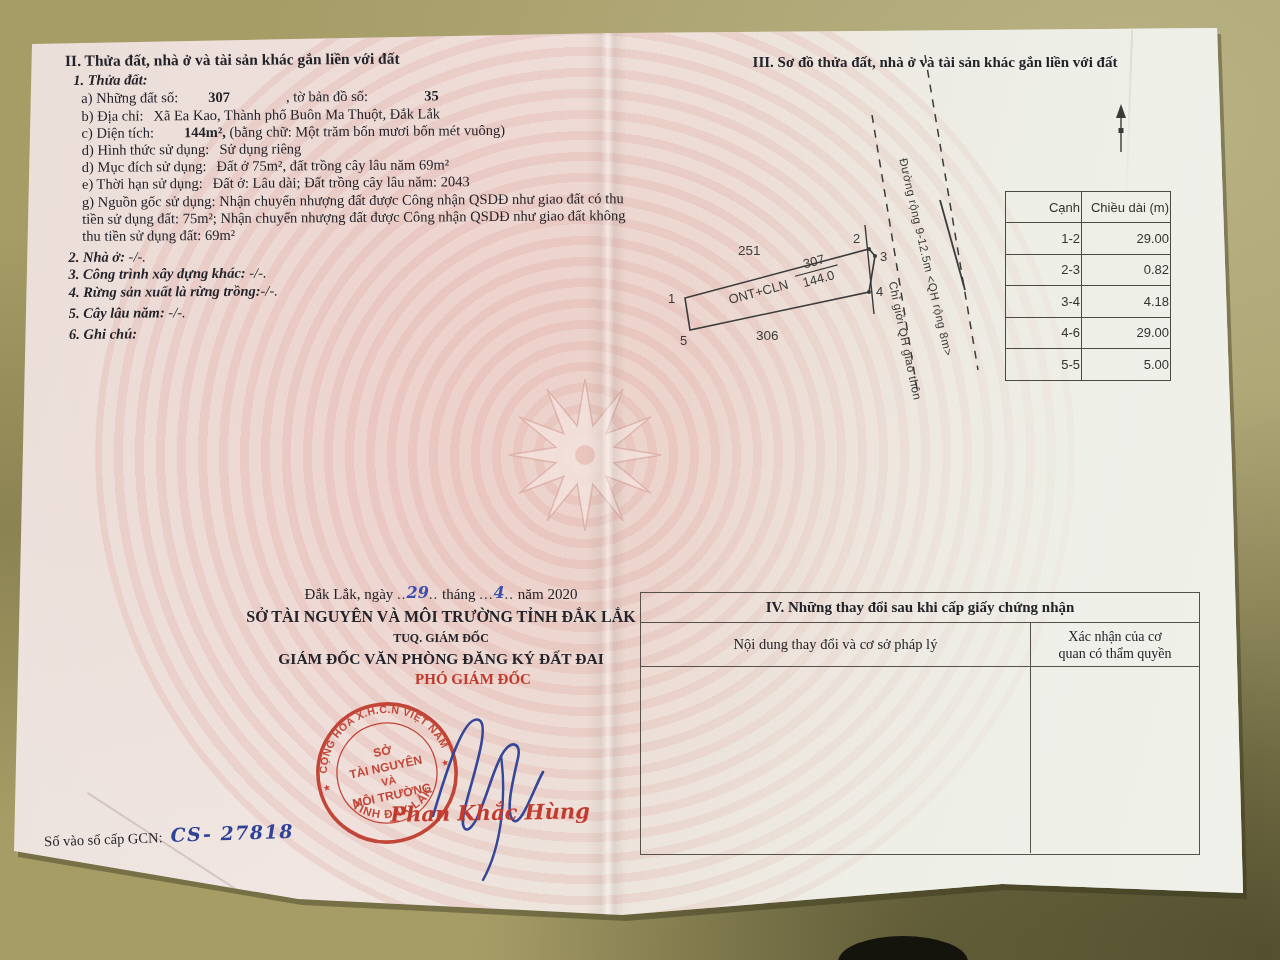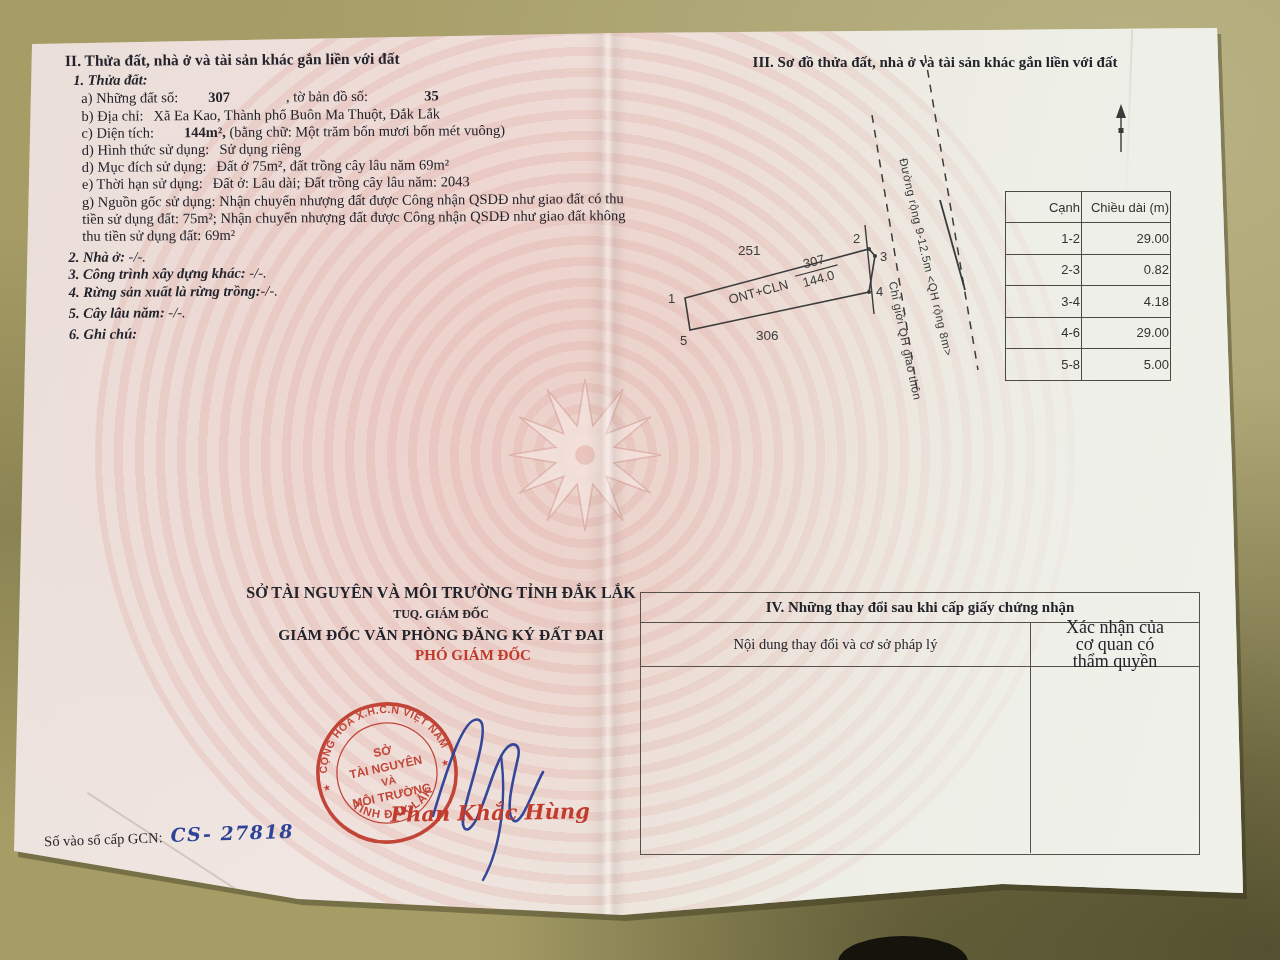--- a/index.html
+++ b/index.html
@@ -57,21 +57,21 @@
   .tedge th,.tedge td{border:1.4px solid #4c4a42;text-align:right;font-weight:400;}
   .tedge th{width:73px;height:28px;}
   .tedge th+th{width:86px;}
   .tedge td{height:28.5px;}
 
   
   .t4{position:absolute;left:640px;top:592px;width:558px;height:261px;border:1.4px solid #55514a;color:#23232b;background:rgba(255,255,255,.03);}
   .t4-title{height:29px;line-height:29px;text-align:center;font-weight:700;font-size:15px;border-bottom:1.4px solid #55514a;}
   .t4-grid{display:grid;grid-template-columns:389px 1fr;grid-template-rows:44px 1fr;height:230px;}
   .t4-h1{border-bottom:1.4px solid #55514a;display:flex;align-items:center;justify-content:center;font-size:14.5px;}
-  .t4-h2{border-bottom:1.4px solid #55514a;border-left:1.4px solid #55514a;display:flex;align-items:center;justify-content:center;text-align:center;font-size:18px;line-height:17px;padding:0 26px;}
+  .t4-h2{border-bottom:1.4px solid #55514a;border-left:1.4px solid #55514a;display:flex;align-items:center;justify-content:center;text-align:center;font-size:14px;line-height:17px;padding:0 26px;}
   .t4-b2{border-left:1.4px solid #55514a;}
 
   
   .sig{position:absolute;left:225px;top:584px;width:432px;text-align:center;color:#23232b;}
   .sig .date{font-size:15px;margin-bottom:5px;}
   .sig .dots{color:#444;letter-spacing:1px;}
   .hand{color:#3a4fae;font-family:"DejaVu Serif",serif;font-style:italic;font-weight:700;font-size:16px;position:relative;top:-1px;}
   .sig .org{font-weight:700;font-size:16px;margin-bottom:5px;}
   .sig .tuq{font-weight:700;font-size:12px;margin-bottom:4px;}
   .sig .role{font-weight:700;font-size:15.5px;margin-bottom:3px;}
@@ -190,37 +190,44 @@
           </tr>
       <tr>
             <td>3-4</td>
             <td>4.18</td>
           </tr>
       <tr>
             <td>4-6</td>
             <td>29.00</td>
           </tr>
       <tr>
-            <td>5-8</td>
+            <td>5-5</td>
             <td>5.00</td>
           </tr>
     </tbody>
       </table>
 
     <div class="t4">
       <div class="t4-title">IV. Những thay đổi sau khi cấp giấy chứng nhận</div>
       <div class="t4-grid">
         <div class="t4-h1">Nội dung thay đổi và cơ sở pháp lý</div>
         <div class="t4-h2">Xác nhận của cơ quan có thẩm quyền</div>
         <div class="t4-b1"></div>
         <div class="t4-b2"></div>
       </div>
     </div>
 
     <div class="sig">
+      <div class="date">
+        <span>Đắk Lắk, ngày</span>
+        <span class="dots">..</span><span class="hand">29</span><span class="dots">..</span>
+        <span>tháng</span>
+        <span class="dots">...</span><span class="hand">4</span><span class="dots">..</span>
+        <span>năm 2020</span>
+      </div>
       <div class="org">SỞ TÀI NGUYÊN VÀ MÔI TRƯỜNG TỈNH ĐẮK LẮK</div>
       <div class="tuq">TUQ. GIÁM ĐỐC</div>
       <div class="role">GIÁM ĐỐC VĂN PHÒNG ĐĂNG KÝ ĐẤT ĐAI</div>
       <div class="red2">PHÓ GIÁM ĐỐC</div>
     </div>
 
     <svg class="stamp" viewBox="0 0 150 150">
       <circle cx="75" cy="75" r="69" fill="none" stroke="#bf3a2b" stroke-width="3.6"></circle>
       <circle cx="75" cy="75" r="50" fill="none" stroke="#bf3a2b" stroke-width="1.3"></circle>
       <defs>

